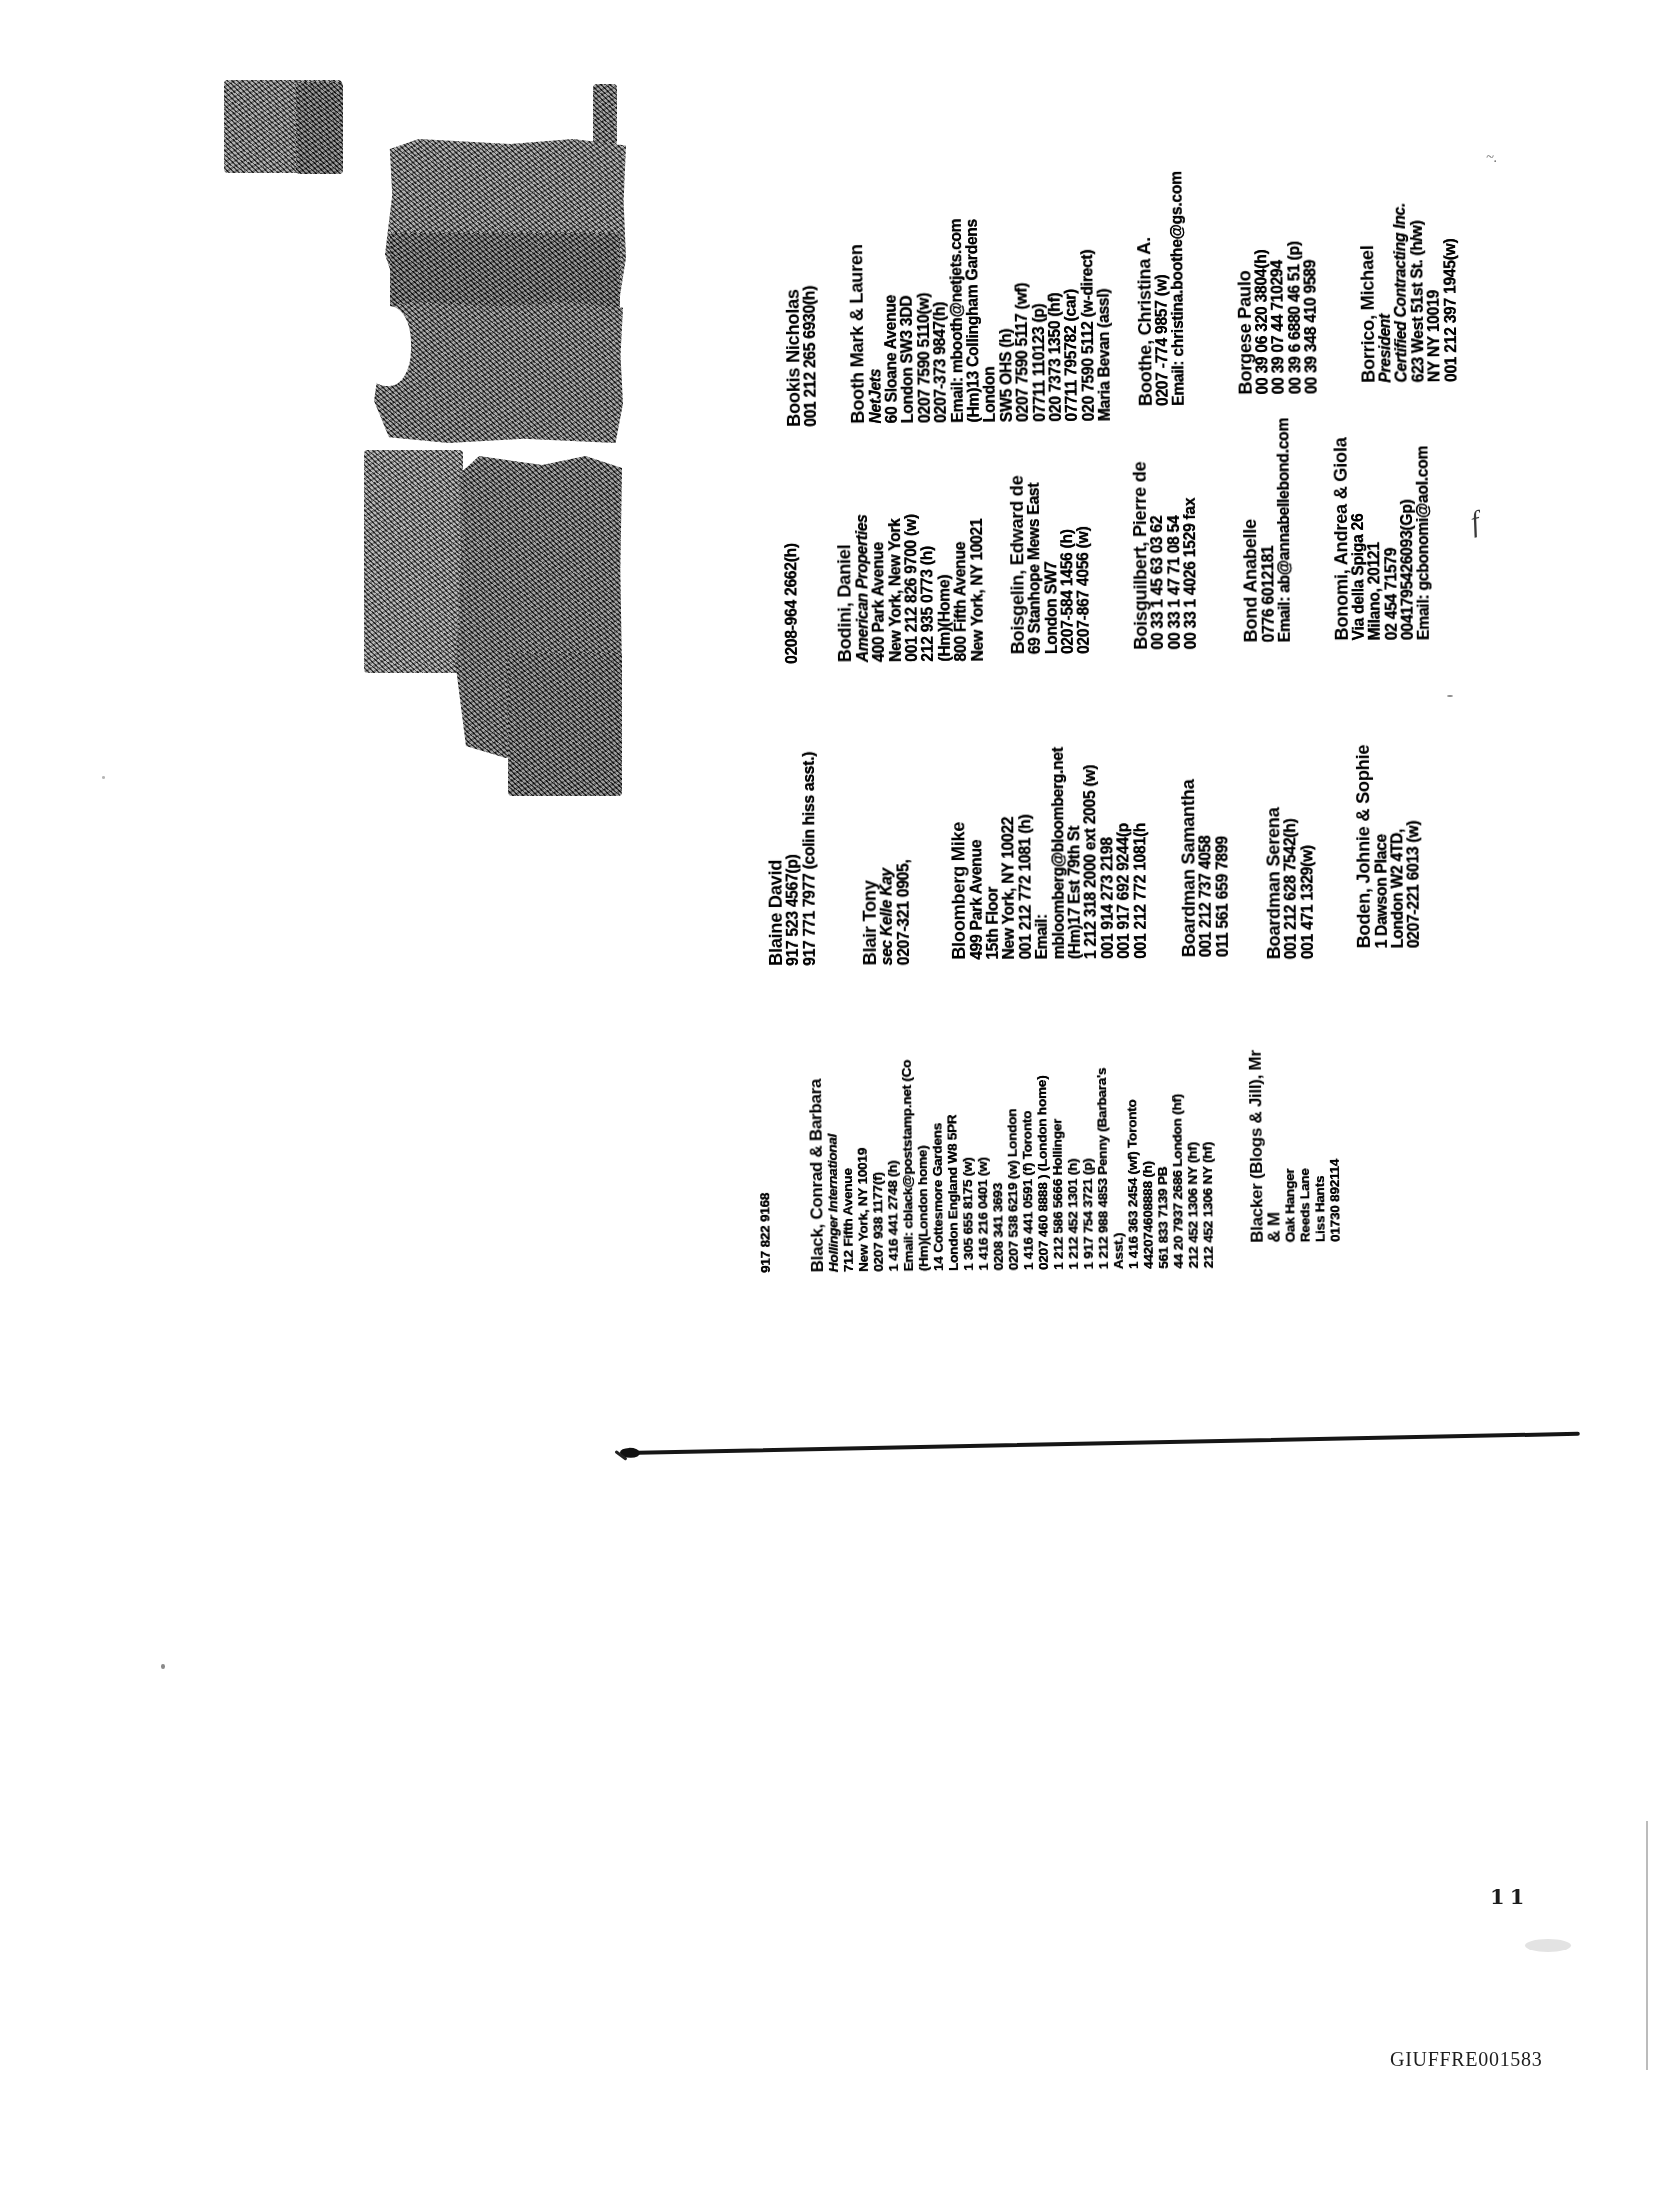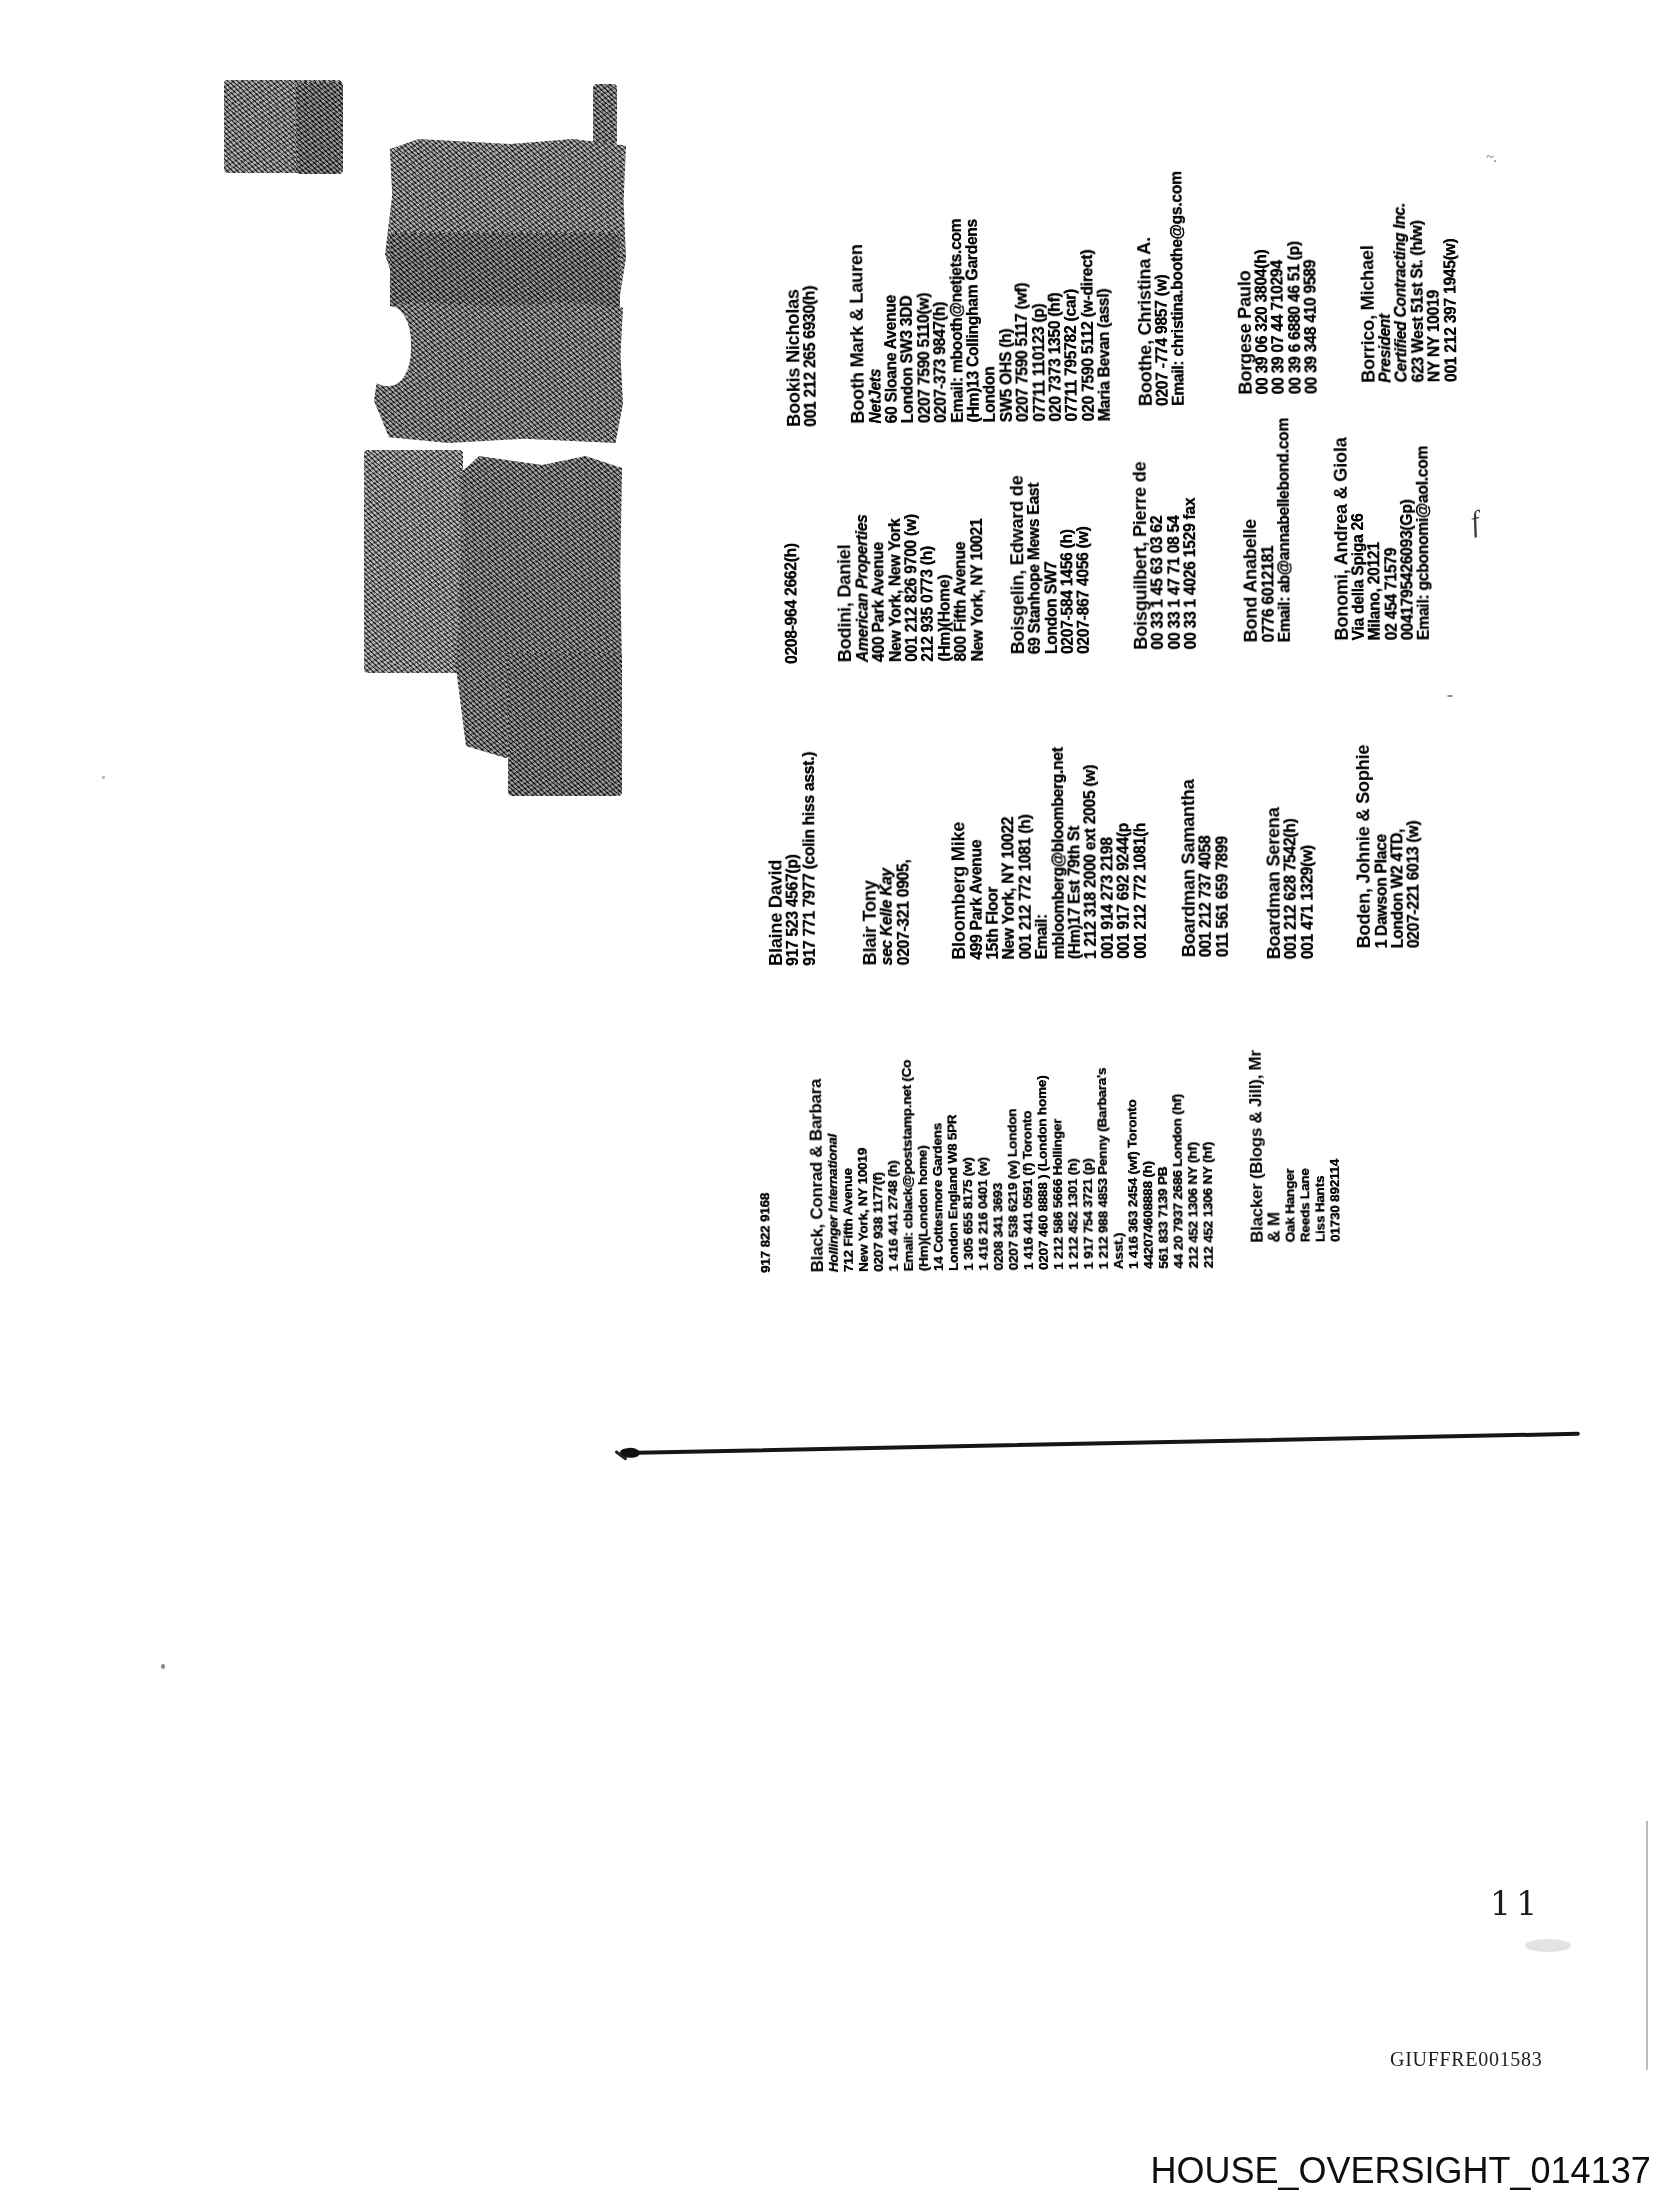--- a/index.html
+++ b/index.html
@@ -32,21 +32,21 @@
           background:#111;border-radius:50% 60% 50% 60%;}
   .streak::after{content:"";position:absolute;left:-9.2px;top:2.6px;width:14.4px;height:2.6px;
           background:#222;transform:rotate(38deg);border-radius:1.3px;}
   .vline-right{position:absolute;left:1646px;top:1821px;width:2px;height:249px;background:#bcbcbc;}
   .speck{position:absolute;background:#8a8a8a;border-radius:50%;}
   .squiggle{position:absolute;font-family:"Liberation Serif",serif;font-style:italic;color:#3a3a3a;}
   .smudge{position:absolute;background:#e3e3e3;border-radius:50%;}
 
   
   .page-num{position:absolute;left:1490px;top:1884px;font-family:"DejaVu Serif",serif;
-            font-size:33px;letter-spacing:5.2px;color:#1c1c1c;font-weight:400;}
+            font-size:21px;letter-spacing:5.2px;color:#1c1c1c;font-weight:700;}
   .bates{position:absolute;left:1390px;top:2048px;font-family:"Liberation Serif",serif;
          font-size:20px;color:#1d1d1d;letter-spacing:0.7px;}
   .footer-stamp{position:absolute;right:18.3px;top:2150px;font-size:36px;color:#0e0e0e;
          letter-spacing:0;font-weight:500;}
 </style>
 </head>
 <body>
 
 <div id="scan">
 
@@ -236,15 +236,14 @@
   <div class="speck" style="left:161px;top:1664px;width:3.9px;height:4.6px;"></div>
   <div class="speck" style="left:1447px;top:695px;width:5.9px;height:2px;"></div>
   <div class="speck" style="left:102px;top:776px;width:3.3px;height:2.6px;background:#b5b5b5;"></div>
   <div class="squiggle" style="left:1471px;top:505px;font-size:29px;transform:rotate(-12deg);">f</div>
   <div class="squiggle" style="left:1486px;top:149px;font-size:14.4px;color:#6f6f6f;">~.</div>
   <div class="smudge" style="left:1525px;top:1939px;width:46px;height:13px;"></div>
   <div class="vline-right"></div>
 
   <div class="page-num">11</div>
   <div class="bates">GIUFFRE001583</div>
-  <div class="footer-stamp">HOUSE_OVERSIGHT_014137</div>
 </div>
 
 
 </body></html>

